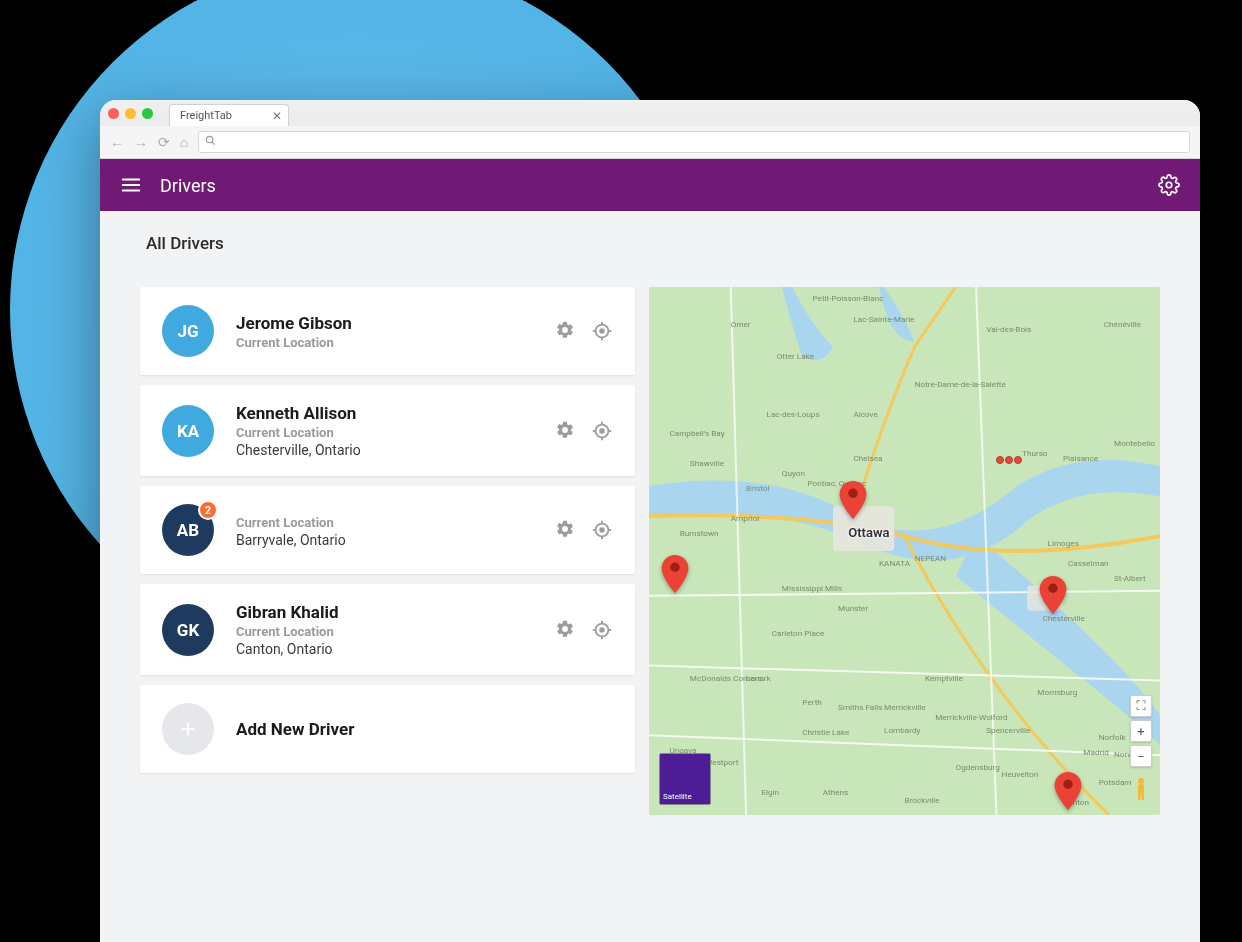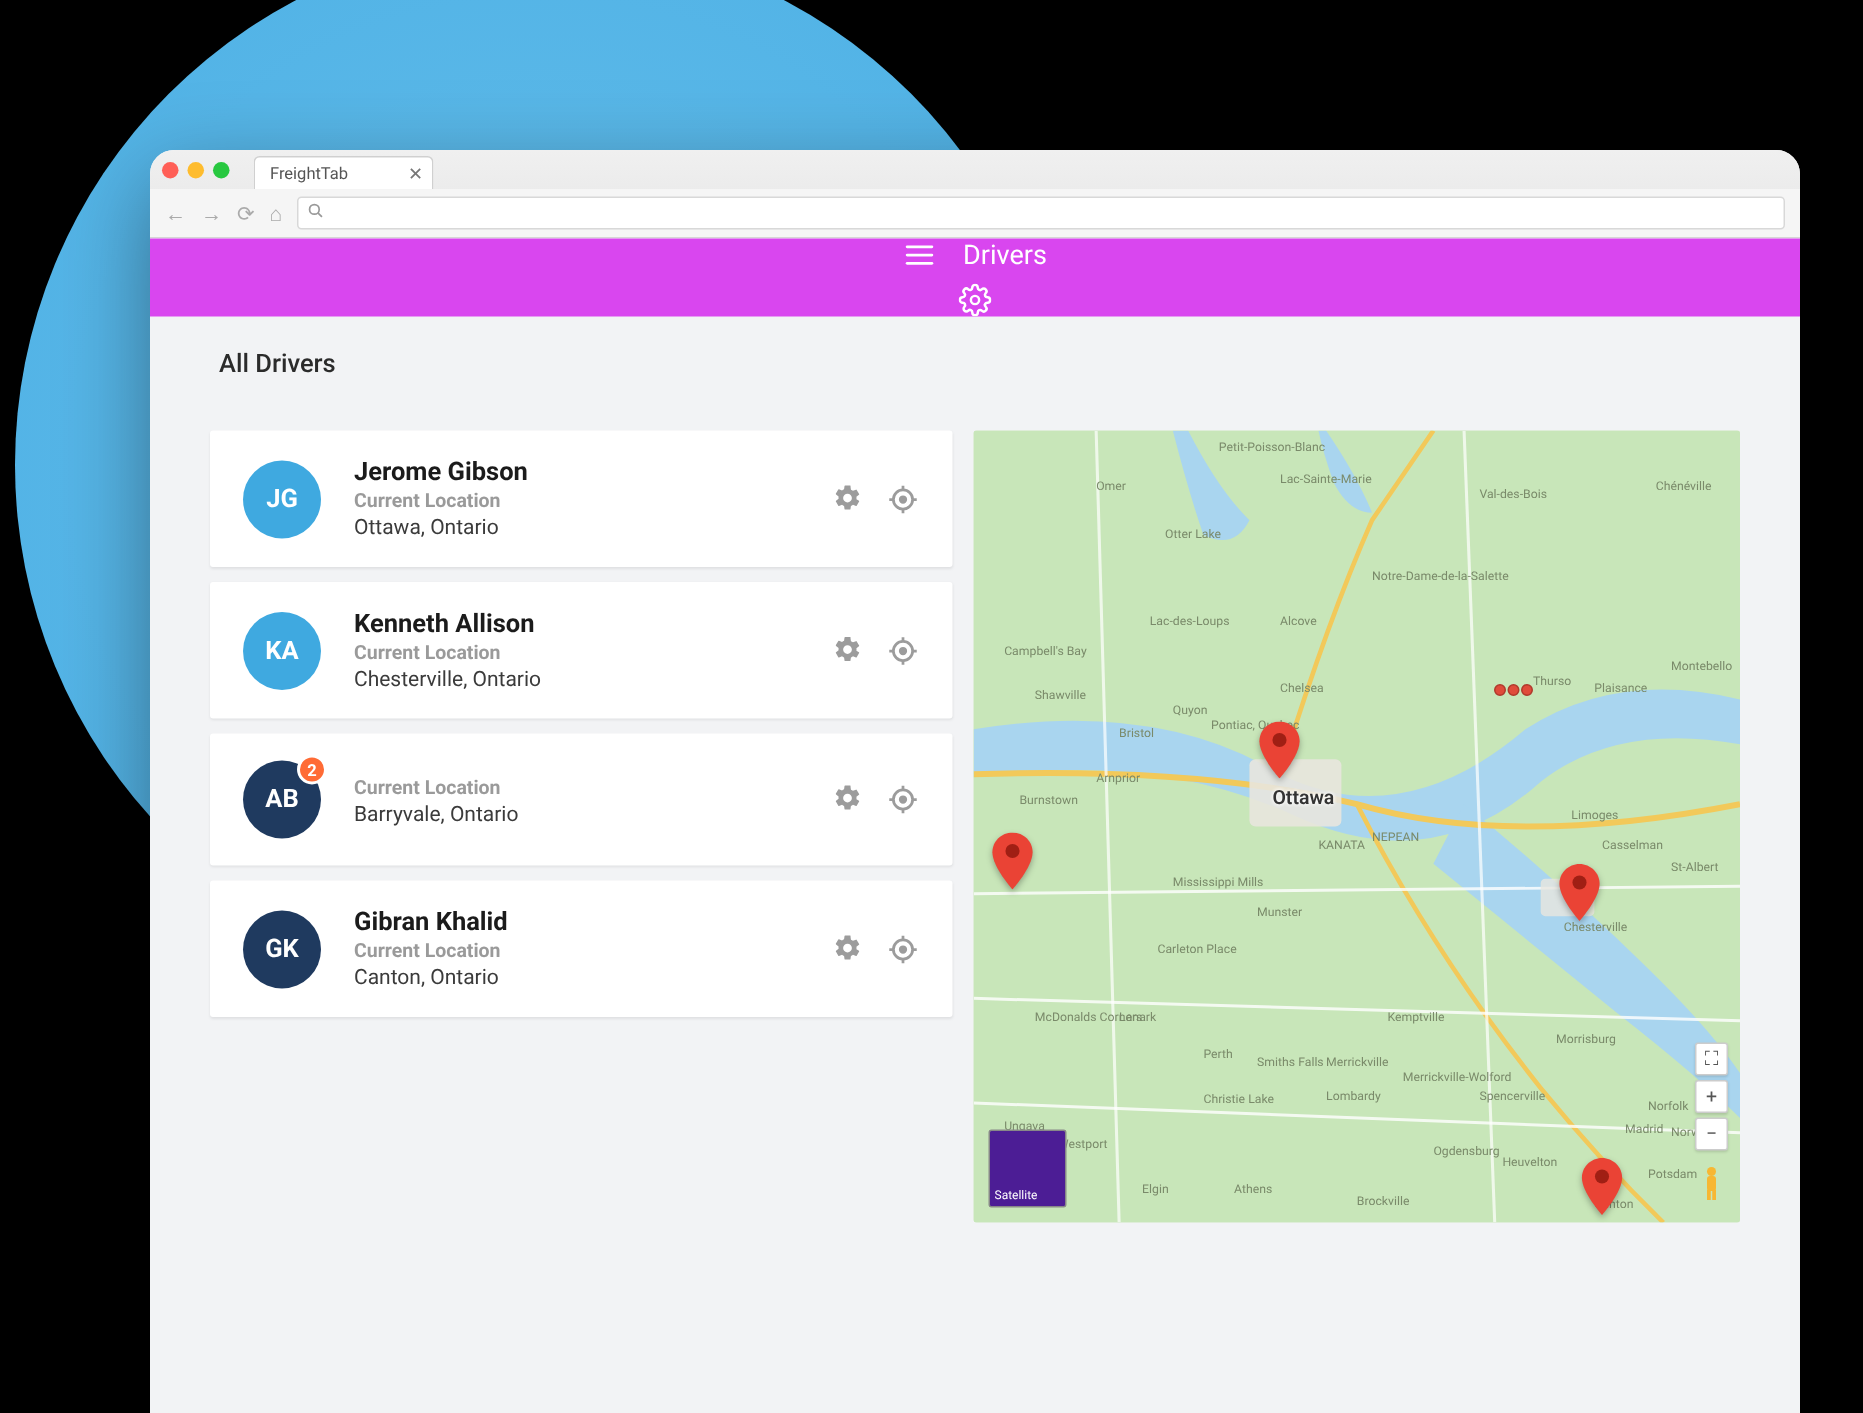--- a/index.html
+++ b/index.html
@@ -92,28 +92,27 @@
     padding: 0 6px;
   }
   .url-bar .search-icon { color: #999; font-size: 12px; margin-right: 4px; }
   .app {
     flex:1;
     display:flex;
     flex-direction:column;
     background:#f2f3f5;
   }
   .app-header {
-    background:#d946ef;
+    background:#701a75;
     color:#fff;
     height:52px;
     display:flex;
     align-items:center;
     padding:0 20px;
     justify-content:space-between;
-    flex-direction:column;
   }
   .app-header-left { display:flex; align-items:center; gap:18px; }
   .menu-icon svg, .gear-icon svg { display:block; }
   .page-title { font-size:18px; font-weight:400; }
   .content {
     flex:1;
     padding:22px 40px;
     display:flex;
     flex-direction:column;
     overflow:hidden;
@@ -269,21 +268,20 @@
 
         <div class="driver-list" id="driver-list">
             <div class="card">
     <div class="avatar light">
       <span>JG</span>
 
     </div>
     <div class="driver-info">
       <div class="driver-name">Jerome Gibson</div>
       <div class="driver-sub">Current Location</div>
-      <div class="driver-loc">Ottawa, Ontario</div>
     </div>
     <div class="card-actions">
       <span class="icon-btn"><svg width="20" height="20" viewBox="0 0 24 24" fill="currentColor">
                     <path d="M19.14,12.94a7.07,7.07,0,0,0,.05-.94,7.07,7.07,0,0,0-.05-.94l2.03-1.58a.5.5,0,0,0,.12-.64l-1.92-3.32a.5.5,0,0,0-.6-.22l-2.39.96a7,7,0,0,0-1.62-.94l-.36-2.54A.5.5,0,0,0,13.9,2h-3.8a.5.5,0,0,0-.49.42L9.25,4.96a7,7,0,0,0-1.62.94l-2.39-.96a.5.5,0,0,0-.6.22L2.72,8.48a.5.5,0,0,0,.12.64l2.03,1.58a7.07,7.07,0,0,0-.05.94,7.07,7.07,0,0,0,.05.94L2.84,14.16a.5.5,0,0,0-.12.64l1.92,3.32a.5.5,0,0,0,.6.22l2.39-.96a7,7,0,0,0,1.62.94l.36,2.54a.5.5,0,0,0,.49.42h3.8a.5.5,0,0,0,.49-.42l.36-2.54a7,7,0,0,0,1.62-.94l2.39.96a.5.5,0,0,0,.6-.22l1.92-3.32a.5.5,0,0,0-.12-.64ZM12,15.5A3.5,3.5,0,1,1,15.5,12,3.5,3.5,0,0,1,12,15.5Z"></path>
                   </svg></span>
       <span class="icon-btn"><svg width="22" height="22" viewBox="0 0 24 24" fill="none" stroke="currentColor" stroke-width="2">
                     <circle cx="12" cy="12" r="7"></circle>
                     <circle cx="12" cy="12" r="2" fill="currentColor"></circle>
                     <line x1="12" y1="2" x2="12" y2="5"></line>
                     <line x1="12" y1="19" x2="12" y2="22"></line>
@@ -355,20 +353,31 @@
                   </svg></span>
       <span class="icon-btn"><svg width="22" height="22" viewBox="0 0 24 24" fill="none" stroke="currentColor" stroke-width="2">
                     <circle cx="12" cy="12" r="7"></circle>
                     <circle cx="12" cy="12" r="2" fill="currentColor"></circle>
                     <line x1="12" y1="2" x2="12" y2="5"></line>
                     <line x1="12" y1="19" x2="12" y2="22"></line>
                     <line x1="2" y1="12" x2="5" y2="12"></line>
                     <line x1="19" y1="12" x2="22" y2="12"></line>
                   </svg></span>
     </div>
+            </div>
+            <div class="card add-card">
+  <div class="avatar">
+                <svg width="22" height="22" viewBox="0 0 24 24" stroke="#fff" stroke-width="2">
+                  <line x1="12" y1="5" x2="12" y2="19"></line>
+                  <line x1="5" y1="12" x2="19" y2="12"></line>
+                </svg>
+              </div>
+  <div class="driver-info">
+    <div class="driver-name">Add New Driver</div>
+  </div>
             </div>
           </div>
 
         <div class="map-panel">
           <svg class="map-svg" viewBox="0 0 500 530" preserveAspectRatio="none">
             <rect x="0" y="0" width="500" height="530" fill="#c8e6b9"></rect>
 
             <path d="M 0 200 Q 120 180 200 230 Q 280 270 360 200 Q 420 160 500 180 L 500 210 Q 420 195 370 235 Q 300 300 210 258 Q 120 215 0 232 Z" fill="#a9d5ef"></path>
             <path d="M 320 250 Q 380 300 440 360 Q 480 400 500 430 L 500 460 Q 470 430 420 390 Q 360 340 300 290 Z" fill="#a9d5ef"></path>
             <path d="M 140 0 Q 160 40 180 60 Q 170 80 150 70 Q 140 40 130 0 Z" fill="#a9d5ef"></path>

